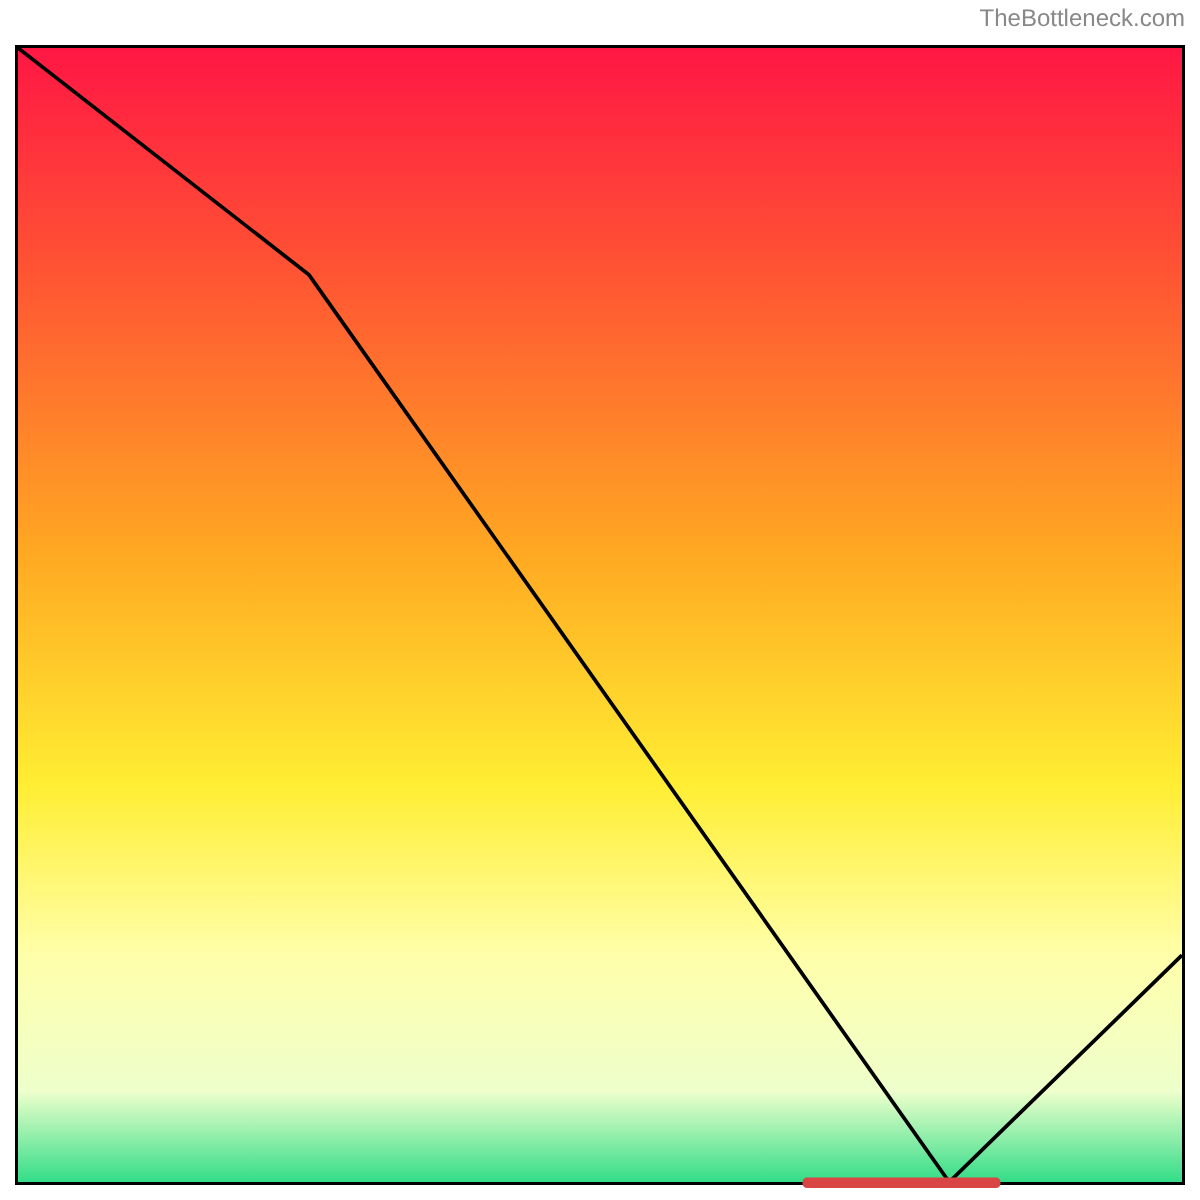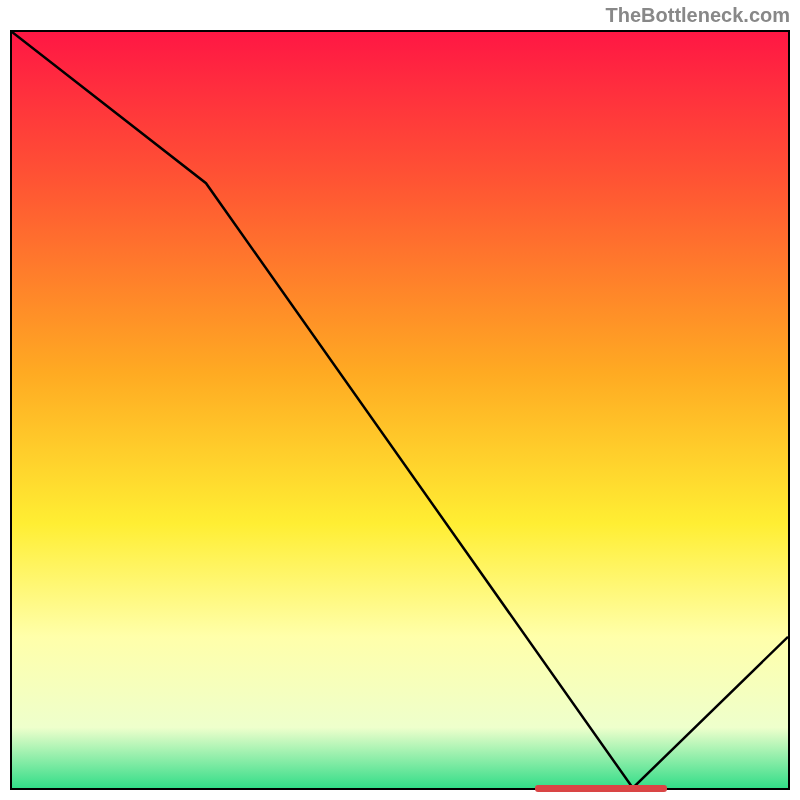--- a/index.html
+++ b/index.html
@@ -11,22 +11,22 @@
       width: 800px;
       height: 800px;
       background: #ffffff;
       font-family: Arial, sans-serif;
       position: relative;
     }
     .watermark {
       position: absolute;
       top: 4px;
       right: 10px;
-      font-size: 20px;
-      font-weight: bold;
+      font-size: 16px;
+      font-weight: normal;
       color: #888888;
       z-index: 10;
     }
     .chart-container {
       position: absolute;
       top: 30px;
       left: 10px;
       width: 780px;
       height: 760px;
       border: 2px solid #000000;

